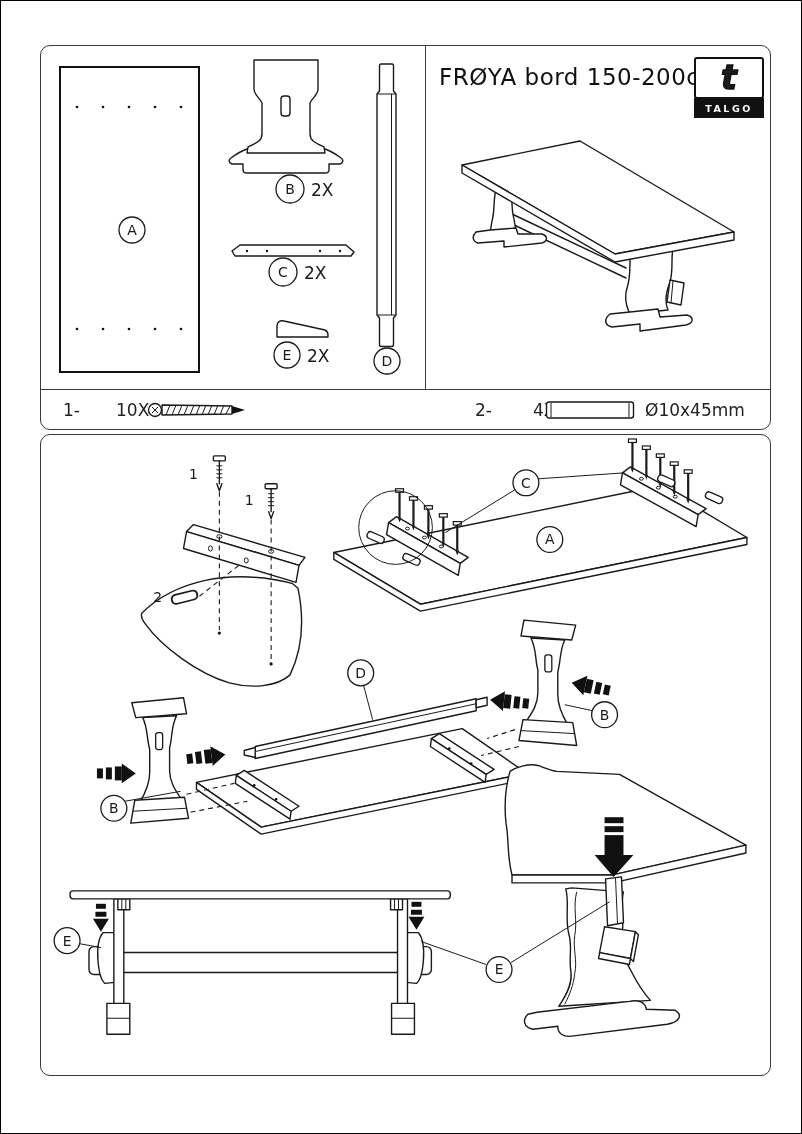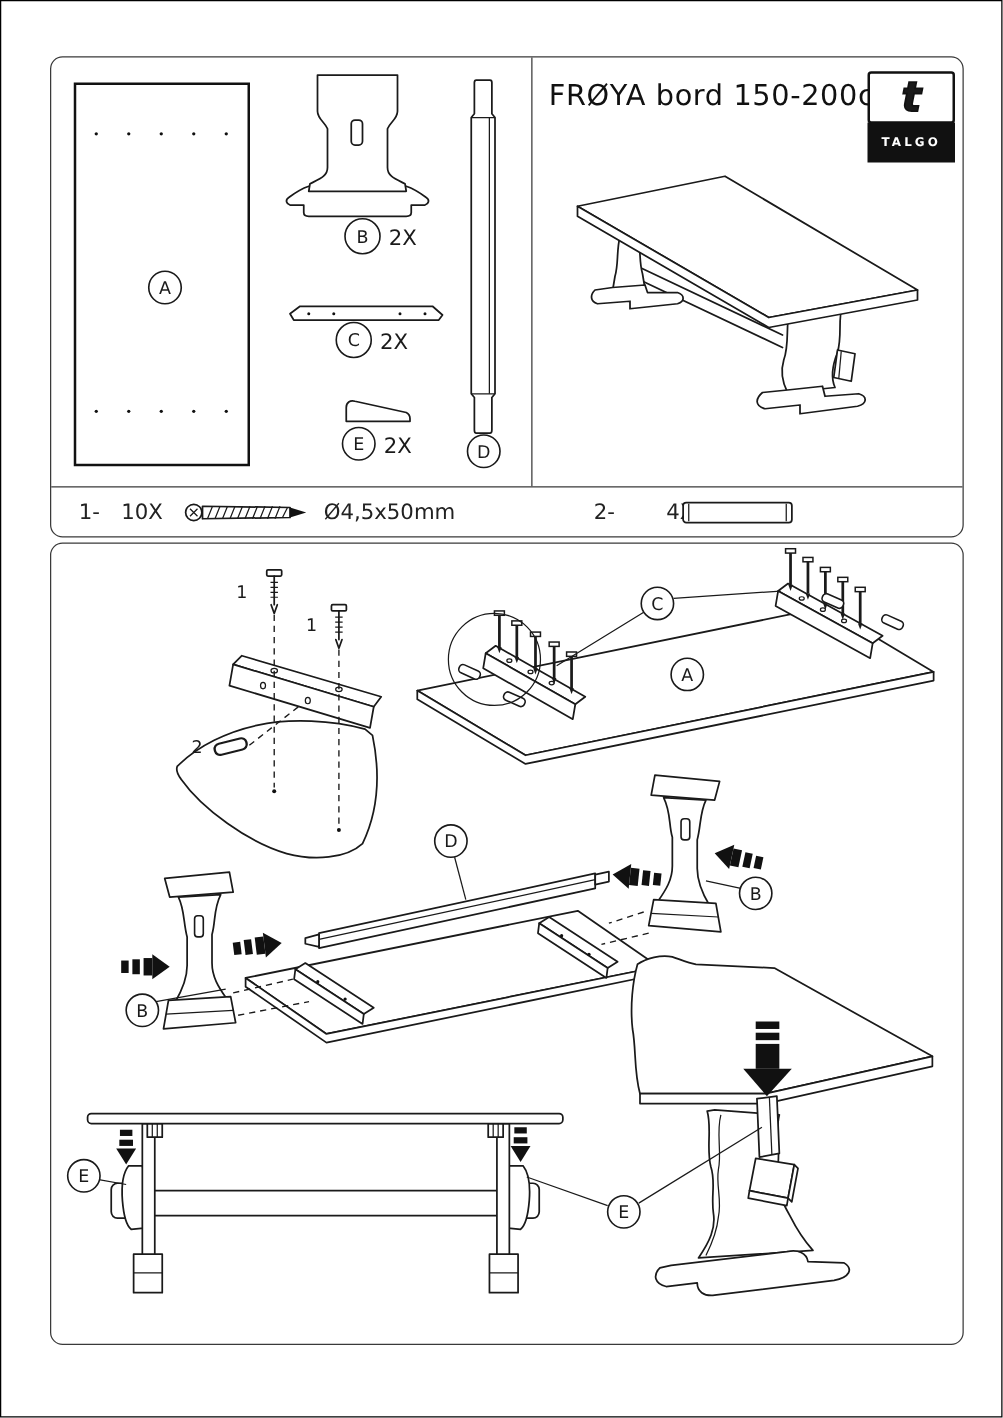--- a/index.html
+++ b/index.html
@@ -9,21 +9,21 @@
   .top-box { left:39px; top:44px; width:731px; height:385px; }
   .assembly-box { left:39px; top:433px; width:731px; height:642px; }
   .vdiv { position:absolute; left:384px; top:0; height:343px; width:0; border-left:1.5px solid #3a3a3a; }
   .hw-row { position:absolute; left:0; top:343px; width:100%; height:41px; border-top:1.5px solid #3a3a3a; }
   .hw-row span { position:absolute; top:0; height:41px; line-height:41px; font-size:17px; color:#222; }
   .hw-row svg { position:absolute; }
   .parts-svg { position:absolute; left:0; top:0; }
   .title-text { position:absolute; left:398px; top:18px; font-size:23px; font-weight:500; letter-spacing:0.5px; color:#111; white-space:nowrap; }
   .logo { position:absolute; left:653px; top:11px; width:70px; height:58px; }
   .logo-mark { height:42px; border:2.2px solid #111; border-radius:3px; background:#fff; display:flex; align-items:center; justify-content:center; }
-  .logo-band { height:32px; margin-top:-1px; background:#111; color:#fff; font-size:9.5px; font-weight:bold; letter-spacing:2.5px; display:flex; align-items:center; justify-content:center; }
+  .logo-band { height:20px; margin-top:-1px; background:#111; color:#fff; font-size:9.5px; font-weight:bold; letter-spacing:2.5px; display:flex; align-items:center; justify-content:center; }
   .table-illu { position:absolute; left:385px; top:50px; }
   .asm-svg { position:absolute; left:0; top:0; }
   svg text { font-family:"DejaVu Sans", sans-serif; fill:#1a1a1a; }
   .f { fill:#fff; stroke:#1a1a1a; stroke-width:1.4; stroke-linejoin:round; }
   .n { fill:none; stroke:#1a1a1a; stroke-width:1.4; stroke-linecap:round; stroke-linejoin:round; }
   .t1 { fill:none; stroke:#1a1a1a; stroke-width:1; }
   .d { fill:none; stroke:#1a1a1a; stroke-width:1.1; stroke-dasharray:5 4; }
   .k { fill:#111; stroke:none; }
   .cl { fill:#fff; stroke:#1a1a1a; stroke-width:1.3; }
   .lbl { font-size:14px; }
@@ -115,36 +115,36 @@
       <path class="f" d="M206,150 C202,165 206,178 201,192 C198,202 200,210 204,218 L242,214 C238,205 240,196 244,186 C248,172 244,160 248,148 Z"></path>
       <path class="f" d="M244,184 L258,187 L255,209 L241,206 Z"></path>
       <line class="t1" x1="247" y1="185" x2="245" y2="207"></line>
       <path class="f" d="M184,218 C178,223 178,229 186,231 L214,228 L214,235 L260,229 C268,227 268,221 261,219 L234,221 L232,213 L204,216 Z"></path>
       <path class="f" d="M36,69 L154,45 L308,136 L189,158 Z"></path>
       <path class="f" d="M36,69 L36,77 L189,166 L308,144 L308,136 L189,158 Z"></path>
     </svg>
 
     <div class="hw-row">
       <span style="left:22px">1-</span>
-      <span style="left:56px">10X</span>
+      <span style="left:75px">10X</span>
       <svg style="left:106px; top:9px" width="102" height="22" viewBox="0 0 102 22">
         <circle class="f" cx="8" cy="11" r="6.5"></circle>
         <path class="t1" d="M5,8 L11,14 M11,8 L5,14"></path>
         <path class="f" d="M15,6 L85,7 L85,15 L15,16 Z"></path>
         <path class="t1" d="M19,16 L23,6 M25,16 L29,6 M31,16 L35,6 M37,16 L41,6 M43,16 L47,6 M49,16 L53,6 M55,16 L59,6 M61,16 L65,6 M67,16 L71,6 M73,16 L77,6 M79,15 L83,7"></path>
         <path class="k" d="M85,7 L98,11 L85,15 Z"></path>
       </svg>
-      <span style="left:218px">Ø4,5x50mm</span>
       <span style="left:434px">2-</span>
       <span style="left:492px">4X</span>
       <svg style="left:504px; top:9px" width="90" height="22" viewBox="0 0 90 22">
         <rect class="f" x="1.5" y="3" width="87" height="16" rx="2.5" stroke-width="1.6"></rect>
         <line class="t1" x1="6" y1="4" x2="6" y2="18"></line>
         <line class="t1" x1="84" y1="4" x2="84" y2="18"></line>
       </svg>
+      <span style="left:604px">Ø10x45mm</span>
     </div>
   </section>
 
   <section class="box assembly-box">
     <svg class="asm-svg" width="728" height="639" viewBox="0 0 731 642">
       <defs>
         <g id="harrow">
           <rect x="-38" y="-5" width="6" height="10" fill="#111"></rect>
           <rect x="-29" y="-6" width="6" height="12" fill="#111"></rect>
           <rect x="-20" y="-7" width="7" height="14" fill="#111"></rect>

